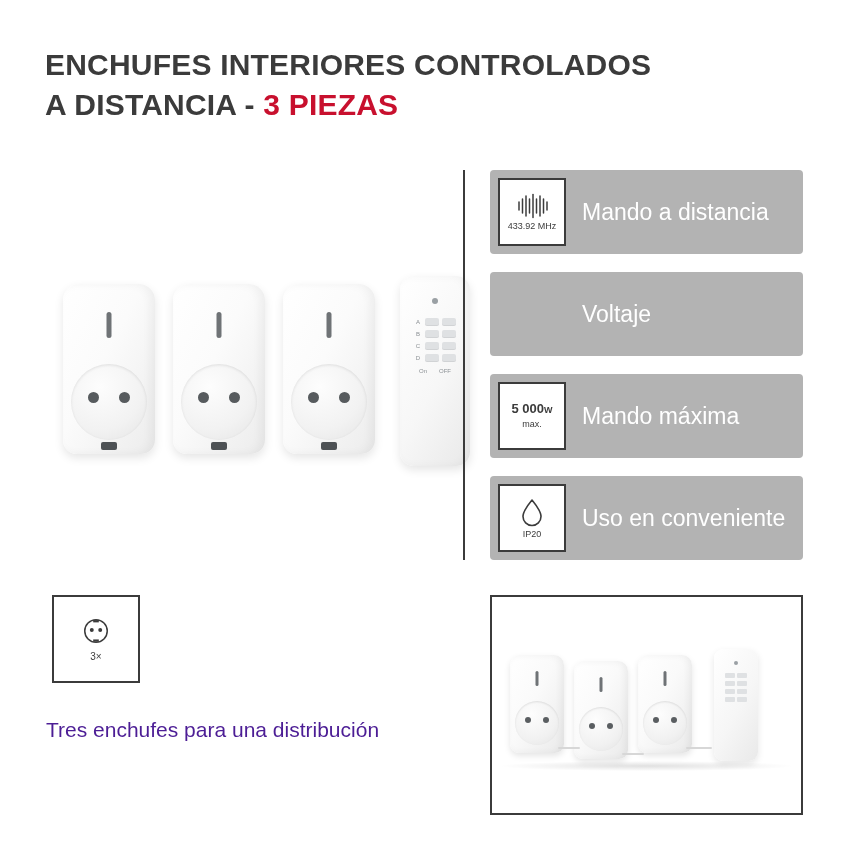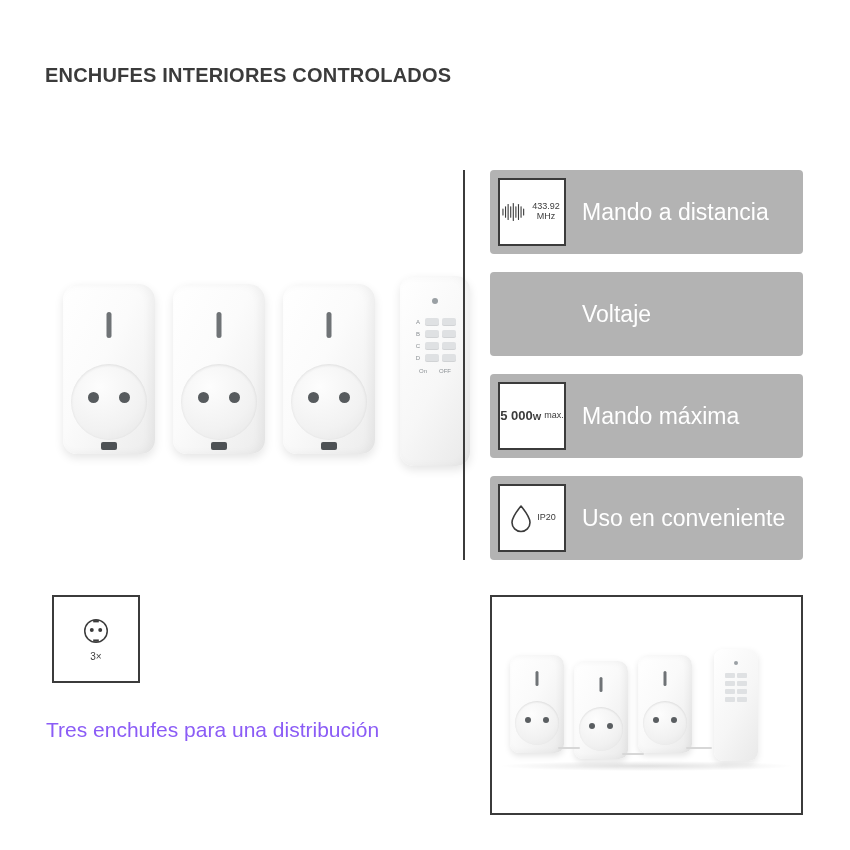--- a/index.html
+++ b/index.html
@@ -9,27 +9,26 @@
     font-family: "Liberation Sans", sans-serif;
     overflow: hidden;
   }
   .page { position: relative; width: 850px; height: 850px; }
 
   
   .title {
     position: absolute;
     left: 45px; top: 45px;
     width: 700px;
-    font-size: 20px;
+    font-size: 30px;
     font-weight: 700;
     letter-spacing: 0.2px;
     line-height: 1.32;
     color: #3b3b3b;
     text-transform: uppercase;
-    margin-top: 17px;
   }
   .title .accent { color: #c8102e; }
 
   
   .hero {
     position: absolute;
     left: 55px; top: 270px;
     width: 390px; height: 210px;
   }
   .socket {
@@ -132,21 +131,21 @@
   .spec:nth-of-type(1) { top: 0px; }
   .spec:nth-of-type(2) { top: 102px; }
   .spec:nth-of-type(3) { top: 204px; }
   .spec:nth-of-type(4) { top: 306px; }
   .spec .box {
     position: absolute;
     left: 8px; top: 50%; transform: translateY(-50%);
     width: 68px; height: 68px;
     background: #ffffff;
     border: 2px solid #3b3b3b;
-    display: flex; flex-direction: row;
+    display: flex; flex-direction: column;
     align-items: center; justify-content: center;
     gap: 3px;
   }
   .spec .box .cap {
     font-size: 9px; color: #3b3b3b; line-height: 1.1; text-align: center;
   }
   .spec .box .cap.big { font-size: 13px; font-weight: 700; }
   .spec .box .cap.big .unit { font-size: 9px; font-weight: 700; }
   .spec .txt {
     margin-left: 92px;
@@ -170,21 +169,21 @@
     align-items: center; justify-content: center;
     gap: 5px;
   }
   .callout-box .cap { font-size: 10px; color: #3b3b3b; }
   .callout-text {
     position: absolute;
     left: 46px; top: 715px;
     width: 420px;
     font-size: 21px;
     line-height: 1.45;
-    color: #8b5cf6;
+    color: #4c1d95;
   }
 
   
   .photo {
     position: absolute;
     left: 490px; top: 595px;
     width: 313px; height: 220px;
     border: 2px solid #3b3b3b;
     background: #ffffff;
     overflow: hidden;
@@ -250,20 +249,23 @@
   .photo .c2 { left: 130px; top: 156px; width: 22px; }
   .photo .c3 { left: 194px; top: 150px; width: 26px; }
 </style>
 </head>
 <body>
 
 <div class="page">
 
   <div class="title">
     <div>ENCHUFES INTERIORES CONTROLADOS</div>
+    <div>
+      <span>A DISTANCIA - </span><span class="accent">3 PIEZAS</span>
+    </div>
   </div>
 
   <div class="hero">
 
     <div class="socket s1">
       <div class="top-slot"></div>
       <div class="face">
         <div class="hole l"></div>
         <div class="hole r"></div>
       </div>

